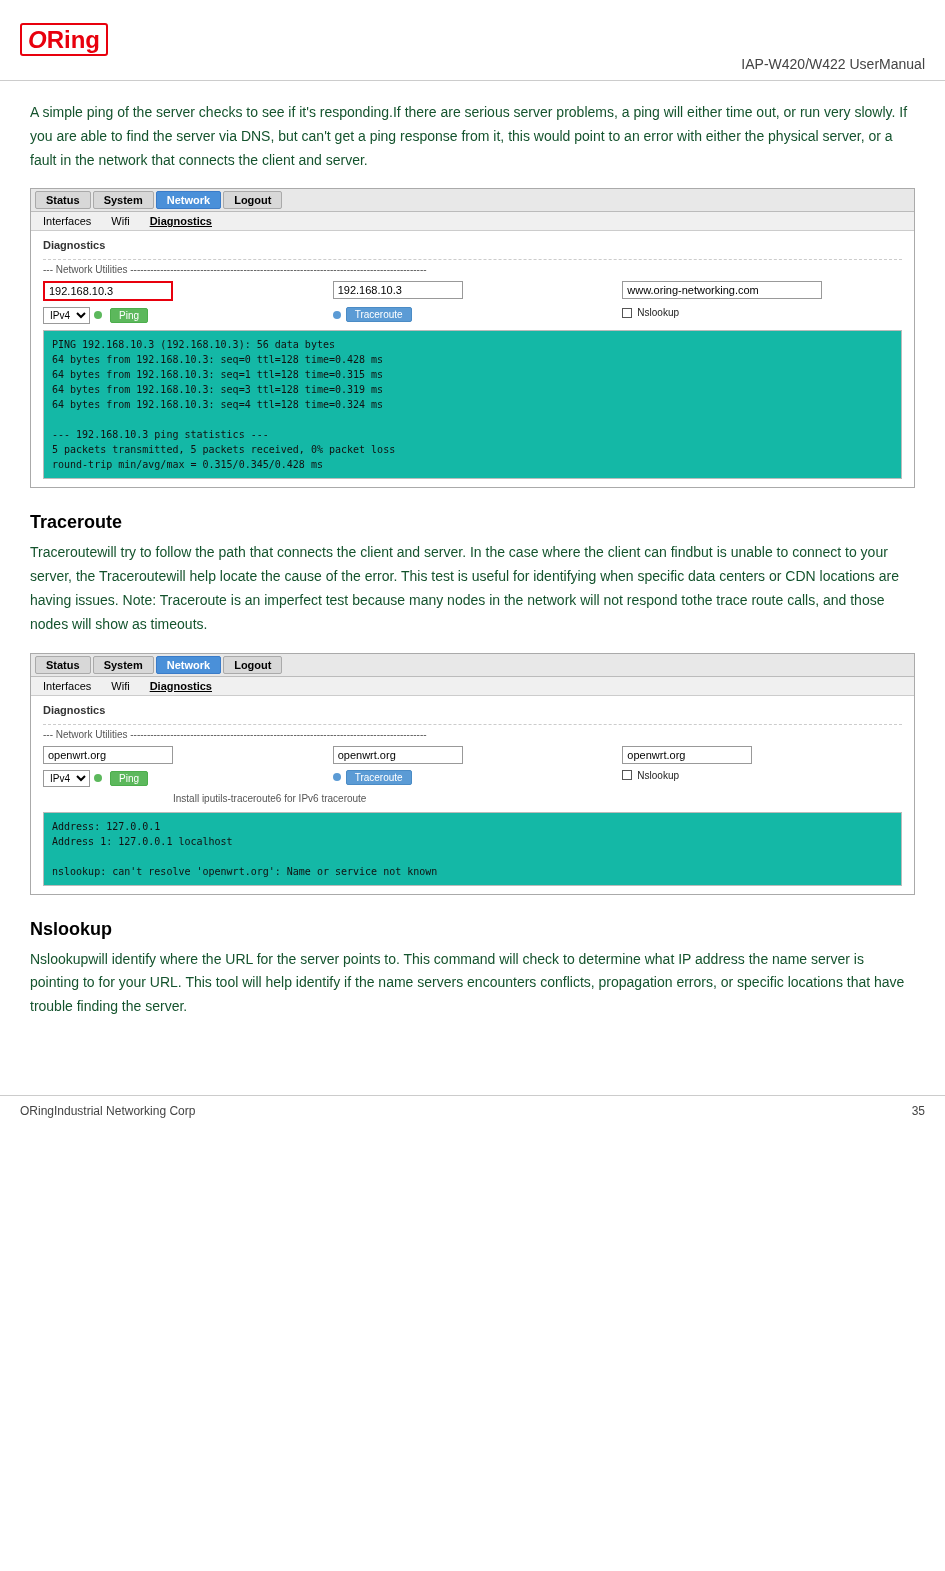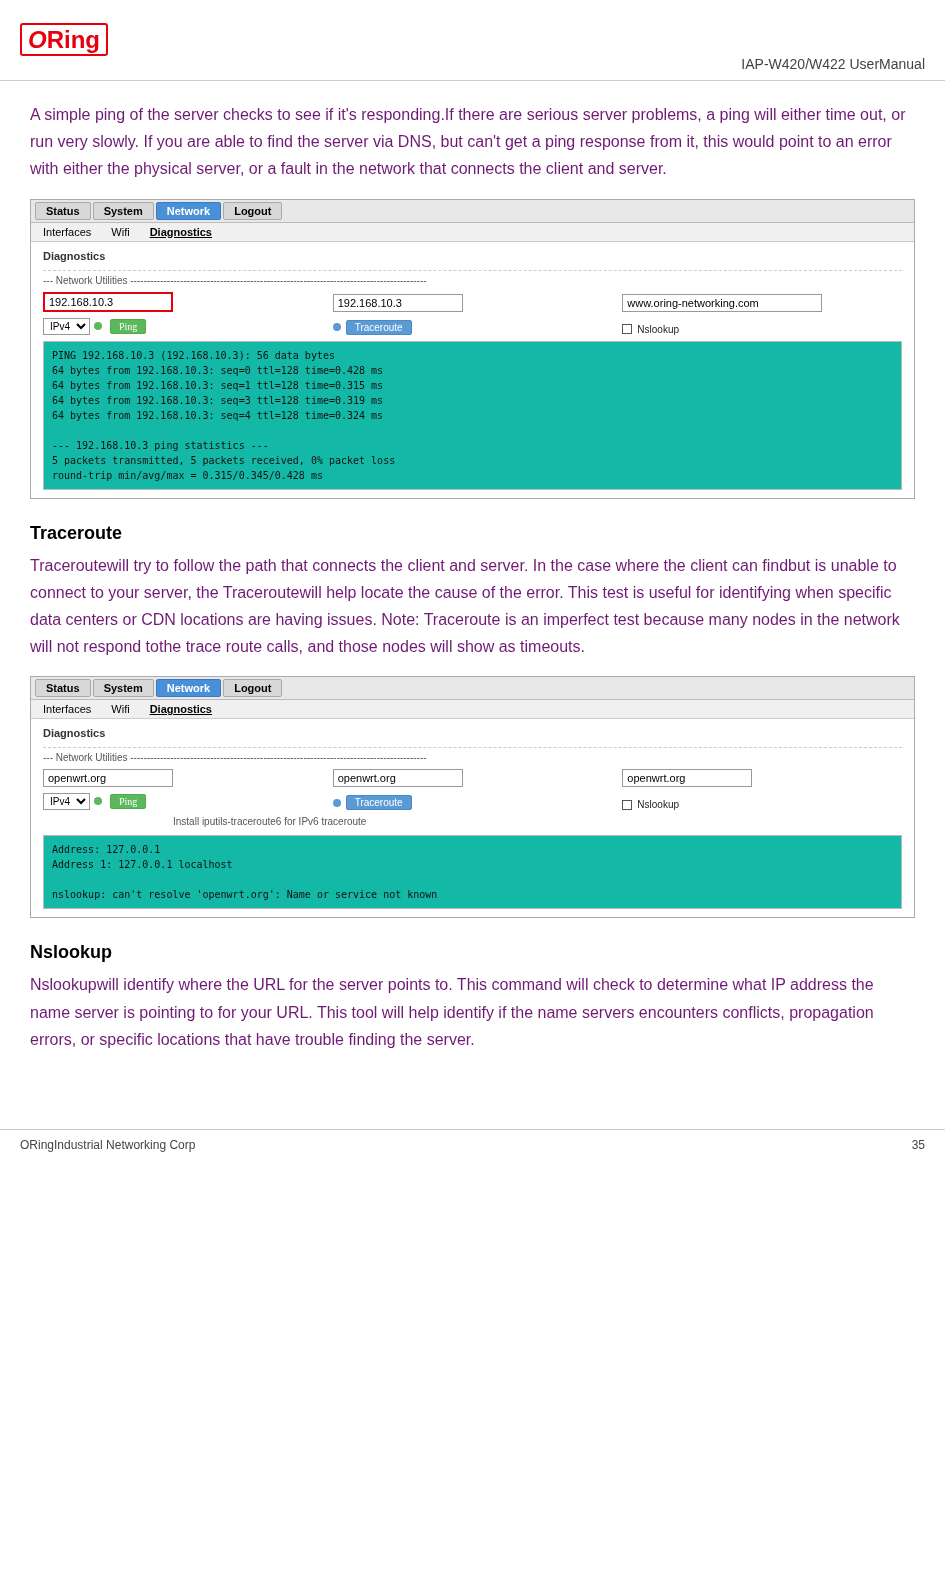--- a/index.html
+++ b/index.html
@@ -37,23 +37,23 @@
       margin-top: 48px;
     }
 
     
     .main-content {
       padding: 20px 30px;
     }
 
     
     .body-text {
-      font-size: 16px;
+      font-size: 14px;
       line-height: 1.7;
-      color: #701a75;
+      color: #14532d;
       margin-bottom: 16px;
     }
 
     
     .ui-mockup {
       border: 1px solid #aaa;
       margin: 16px 0 24px 0;
       font-size: 11px;
       background: #f5f5f5;
     }
@@ -111,21 +111,21 @@
       font-size: 10px;
       color: #555;
       border-top: 1px dashed #ccc;
       padding-top: 4px;
       margin-bottom: 6px;
     }
     .ui-row {
       display: flex;
       gap: 10px;
       margin-bottom: 6px;
-      align-items: flex-end;
+      align-items: flex-start;
     }
     .ui-input {
       border: 1px solid #999;
       padding: 2px 4px;
       font-size: 11px;
       background: #fff;
       width: 130px;
     }
     .ui-input.highlight {
       border: 2px solid #e8000d;
@@ -145,21 +145,20 @@
       background: #fff;
     }
     .ui-btn-green {
       background: #5cb85c;
       color: #fff;
       border: 1px solid #4cae4c;
       padding: 1px 8px;
       font-size: 10px;
       cursor: pointer;
       border-radius: 2px;
-      font-family: Liberation Serif, serif;
     }
     .ui-btn-blue {
       background: #5b9bd5;
       color: #fff;
       border: 1px solid #4a8bc5;
       padding: 1px 8px;
       font-size: 10px;
       cursor: pointer;
       border-radius: 2px;
     }

